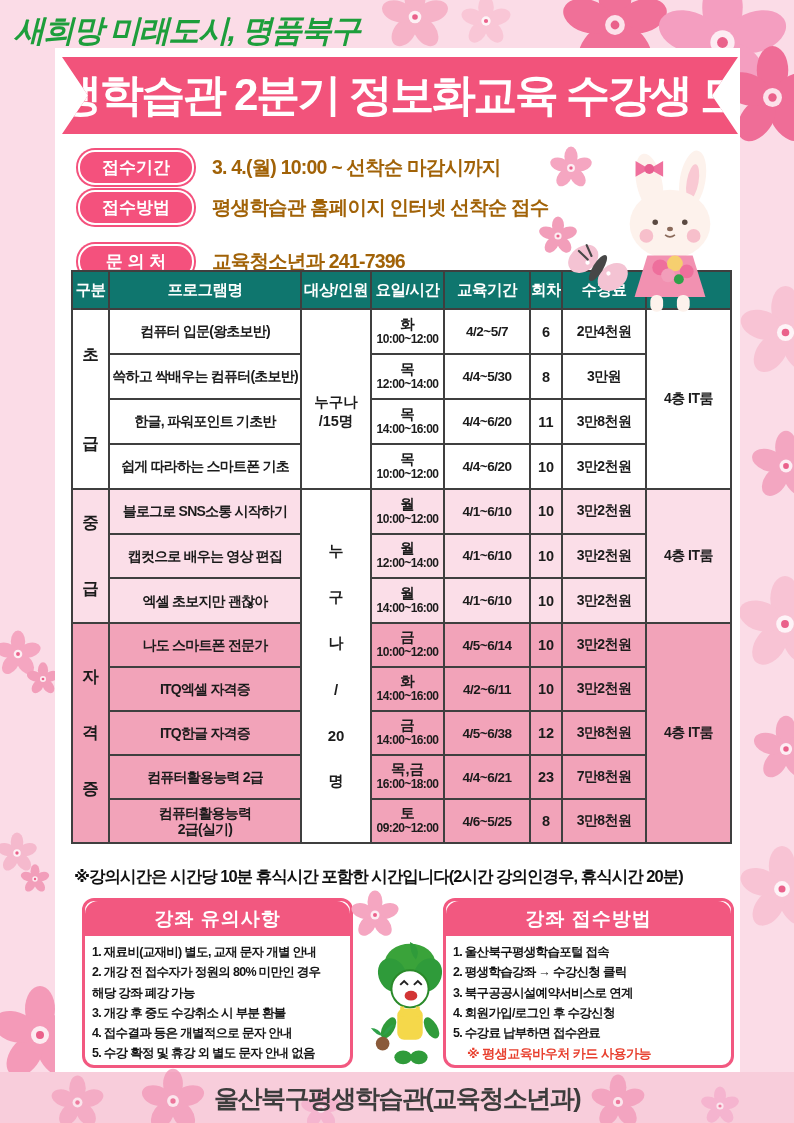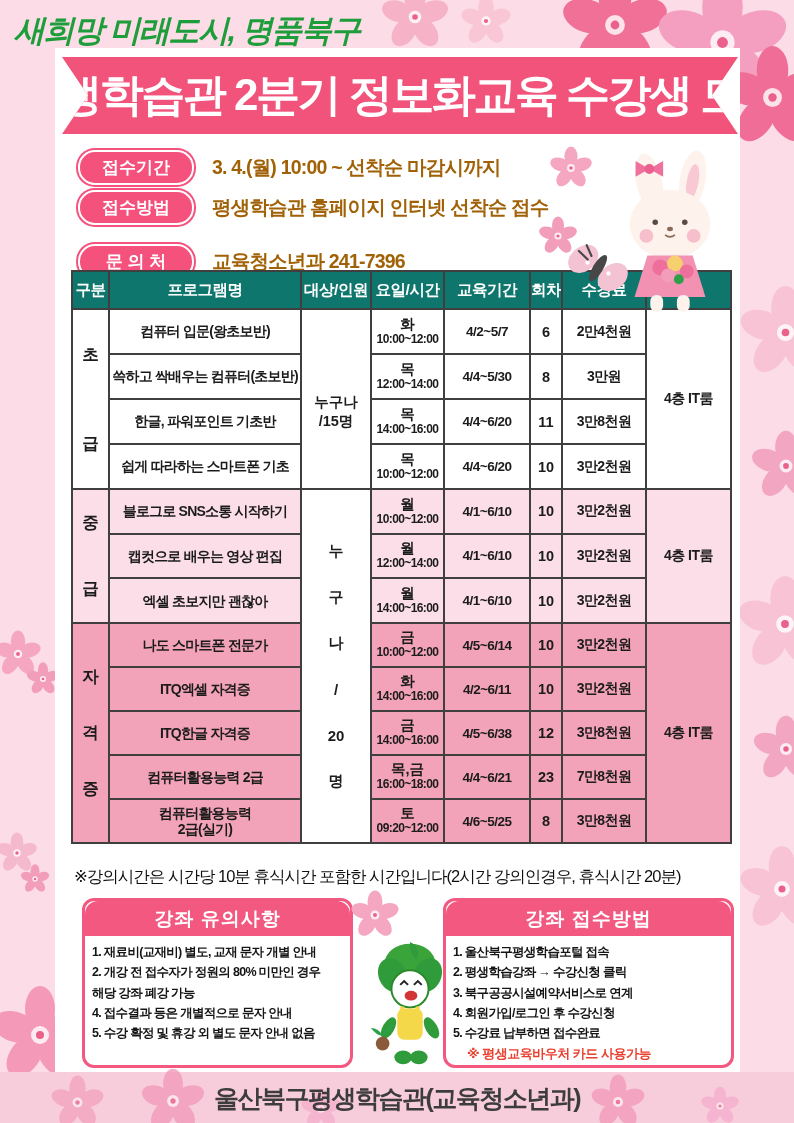--- a/index.html
+++ b/index.html
@@ -41,21 +41,21 @@
   .h-beg{height:178px;}.h-mid{height:132px;}.h-cert{height:168px;}
   td.target-begin{vertical-align:top;margin-left:37px;}
   td.target-begin .tb{margin-top:26px;font-size:14.5px;white-space:pre-line;line-height:1.3;}
   td.target-shared{vertical-align:top;}
   .ts{display:flex;flex-direction:column;}
   .ts span{height:46px;display:flex;align-items:center;justify-content:center;font-size:15px;}
   .bg-mid{background:#fbdee8;}
   .bg-cert{background:#f2a3b9;}
   .bg-white{background:#ffffff;}
   
-  .note{position:absolute;left:74px;top:866px;font-size:16.5px;font-weight:400;color:#101010;
+  .note{position:absolute;left:74px;top:866px;font-size:16.5px;font-weight:700;color:#101010;
         letter-spacing:-1px;z-index:2;white-space:nowrap;}
   
   .box{position:absolute;top:898px;height:170px;background:#fff;border:3px solid #f25880;
        border-radius:12px;box-sizing:border-box;z-index:2;}
   .box-notice{left:82px;width:271px;}
   .box-method{left:443px;width:291px;}
   .box-head{height:35px;background:#f25880;display:flex;align-items:center;justify-content:center;
             color:#fff;font-weight:800;font-size:19px;letter-spacing:1px;border-radius:13px 13px 0 0;}
   .box-body{padding:6px 7px 0 7px;font-size:12.5px;font-weight:700;color:#141414;
             letter-spacing:-0.7px;line-height:1.62;}
@@ -355,20 +355,21 @@
     </table>
 
   <div class="note">※강의시간은 시간당 10분 휴식시간 포함한 시간입니다(2시간 강의인경우, 휴식시간 20분)</div>
 
   <div class="box box-notice">
     <div class="box-head">강좌 유의사항</div>
     <div class="box-body">
       <div class="li">1. 재료비(교재비) 별도, 교재 문자 개별 안내</div>
       <div class="li">2. 개강 전 접수자가 정원의 80% 미만인 경우
     해당 강좌 폐강 가능</div>
+      <div class="li">3. 개강 후 중도 수강취소 시 부분 환불</div>
       <div class="li">4. 접수결과 등은 개별적으로 문자 안내</div>
       <div class="li">5. 수강 확정 및 휴강 외 별도 문자 안내 없음</div>
     </div>
   </div>
 
   <div class="box box-method">
     <div class="box-head">강좌 접수방법</div>
     <div class="box-body">
       <div class="li">1. 울산북구평생학습포털 접속</div>
       <div class="li">2. 평생학습강좌  →  수강신청 클릭</div>

